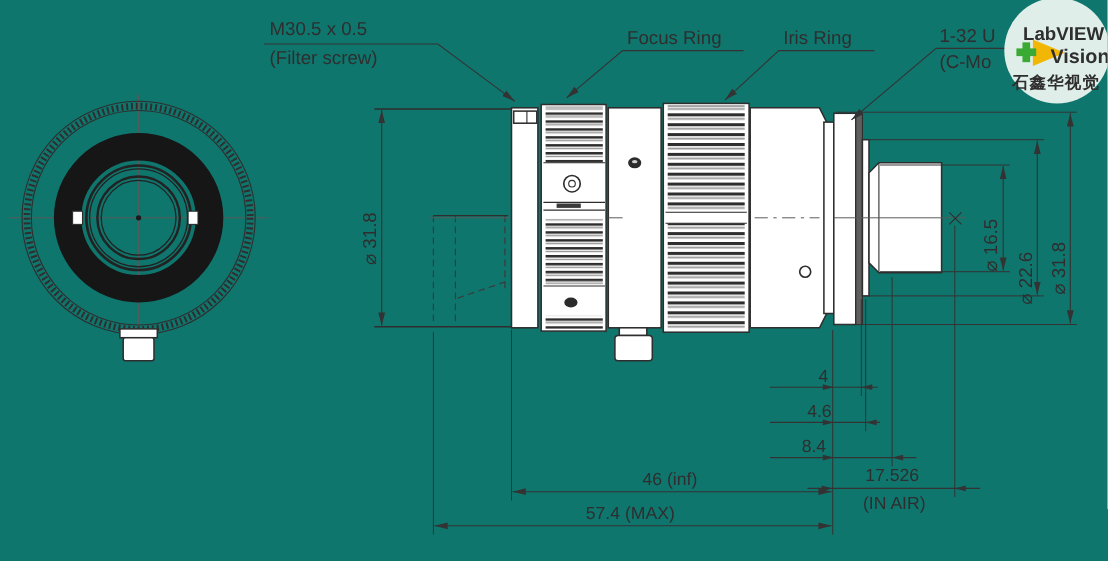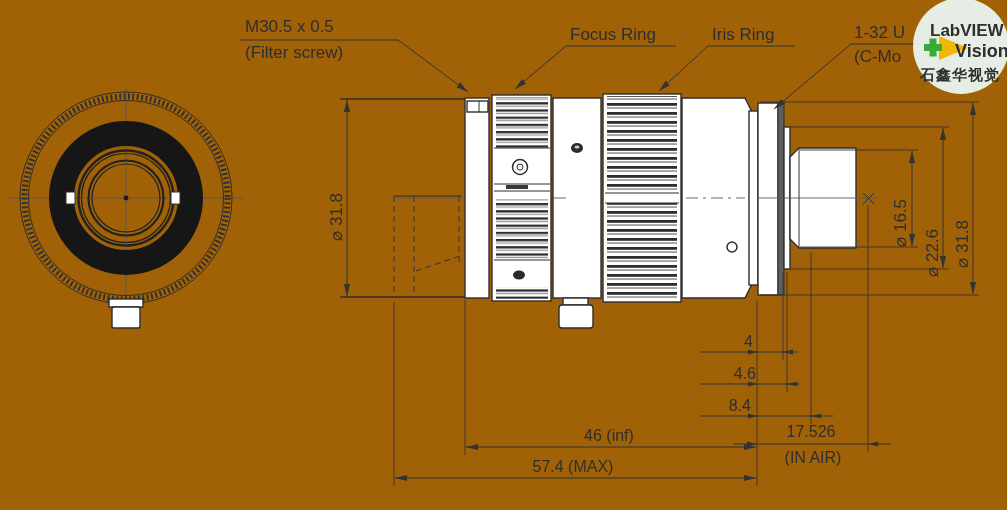--- a/index.html
+++ b/index.html
@@ -1,16 +1,16 @@
 <!DOCTYPE html>
 <html><head>
 <meta charset="utf-8">
 <style>
   html,body{margin:0;padding:0;background:#ffffff;}
-  #stage{position:relative;width:1007px;height:510px;background:#a16207;overflow:hidden;
+  #stage{position:relative;width:1007px;height:510px;background:#0f766e;overflow:hidden;
          font-family:"Liberation Sans","DejaVu Sans",sans-serif;}
   svg{display:block;}
   .ln   {stroke:#2e2e2e;stroke-width:1.4;fill:none;stroke-linecap:square;}
   .thin {stroke:#2e2e2e;stroke-width:1;fill:none;}
   .fw   {fill:#ffffff;stroke:#2e2e2e;stroke-width:1.4;}
   .fwn  {fill:#ffffff;stroke:none;}
   .hid  {stroke:#3a3a3a;stroke-width:1.1;fill:none;stroke-dasharray:6 4;}
   .cl   {stroke:#5a5a5a;stroke-width:0.9;fill:none;}
   .dim  {stroke:#333333;stroke-width:1;fill:none;}
   .ext  {stroke:#333333;stroke-width:0.9;fill:none;}

